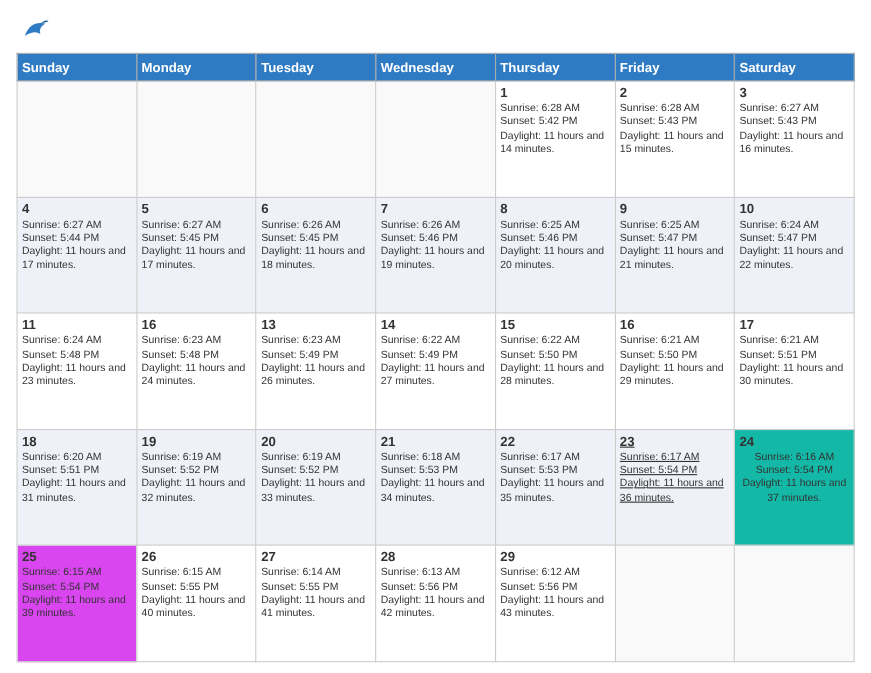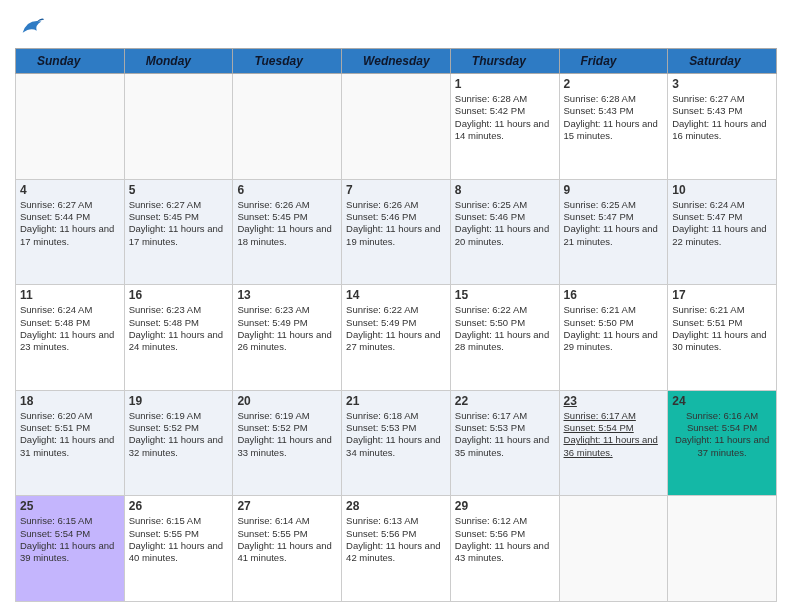--- a/index.html
+++ b/index.html
@@ -48,27 +48,26 @@
     }
     .calendar {
       flex: 1;
       border: 1px solid #ccc;
       border-collapse: collapse;
       width: 100%;
       table-layout: fixed;
     }
     .calendar th {
       background: #2e7bc4;
-      color: #0f172a;
+      color: #ffffff;
       font-size: 12px;
       font-weight: bold;
-      padding: 5px 21px;
+      padding: 5px 4px;
       text-align: left;
       border: 1px solid #aaa;
-      font-style: italic;
     }
     .calendar td {
       border: 1px solid #ccc;
       vertical-align: top;
       padding: 3px 4px;
       font-size: 9.5px;
       color: #333;
       height: 88px;
     }
     .day-num {
@@ -264,21 +263,21 @@
 Daylight: 11 hours and 36 minutes.</div>
           </td>
           <td style="background: #14b8a6;">
             <span class="day-num">24</span>
             <div style="white-space: pre-line; line-height: 1.3; text-align: center;">Sunrise: 6:16 AM
 Sunset: 5:54 PM
 Daylight: 11 hours and 37 minutes.</div>
           </td>
         </tr>
         <tr>
-          <td style="background: #c4b5fd;">
+          <td style="background: #d946ef;">
             <span class="day-num">25</span>
             <div style="white-space: pre-line; line-height: 1.3;">Sunrise: 6:15 AM
 Sunset: 5:54 PM
 Daylight: 11 hours and 39 minutes.</div>
           </td>
           <td style="background: rgb(255, 255, 255);">
             <span class="day-num">26</span>
             <div style="white-space: pre-line; line-height: 1.3;">Sunrise: 6:15 AM
 Sunset: 5:55 PM
 Daylight: 11 hours and 40 minutes.</div>

